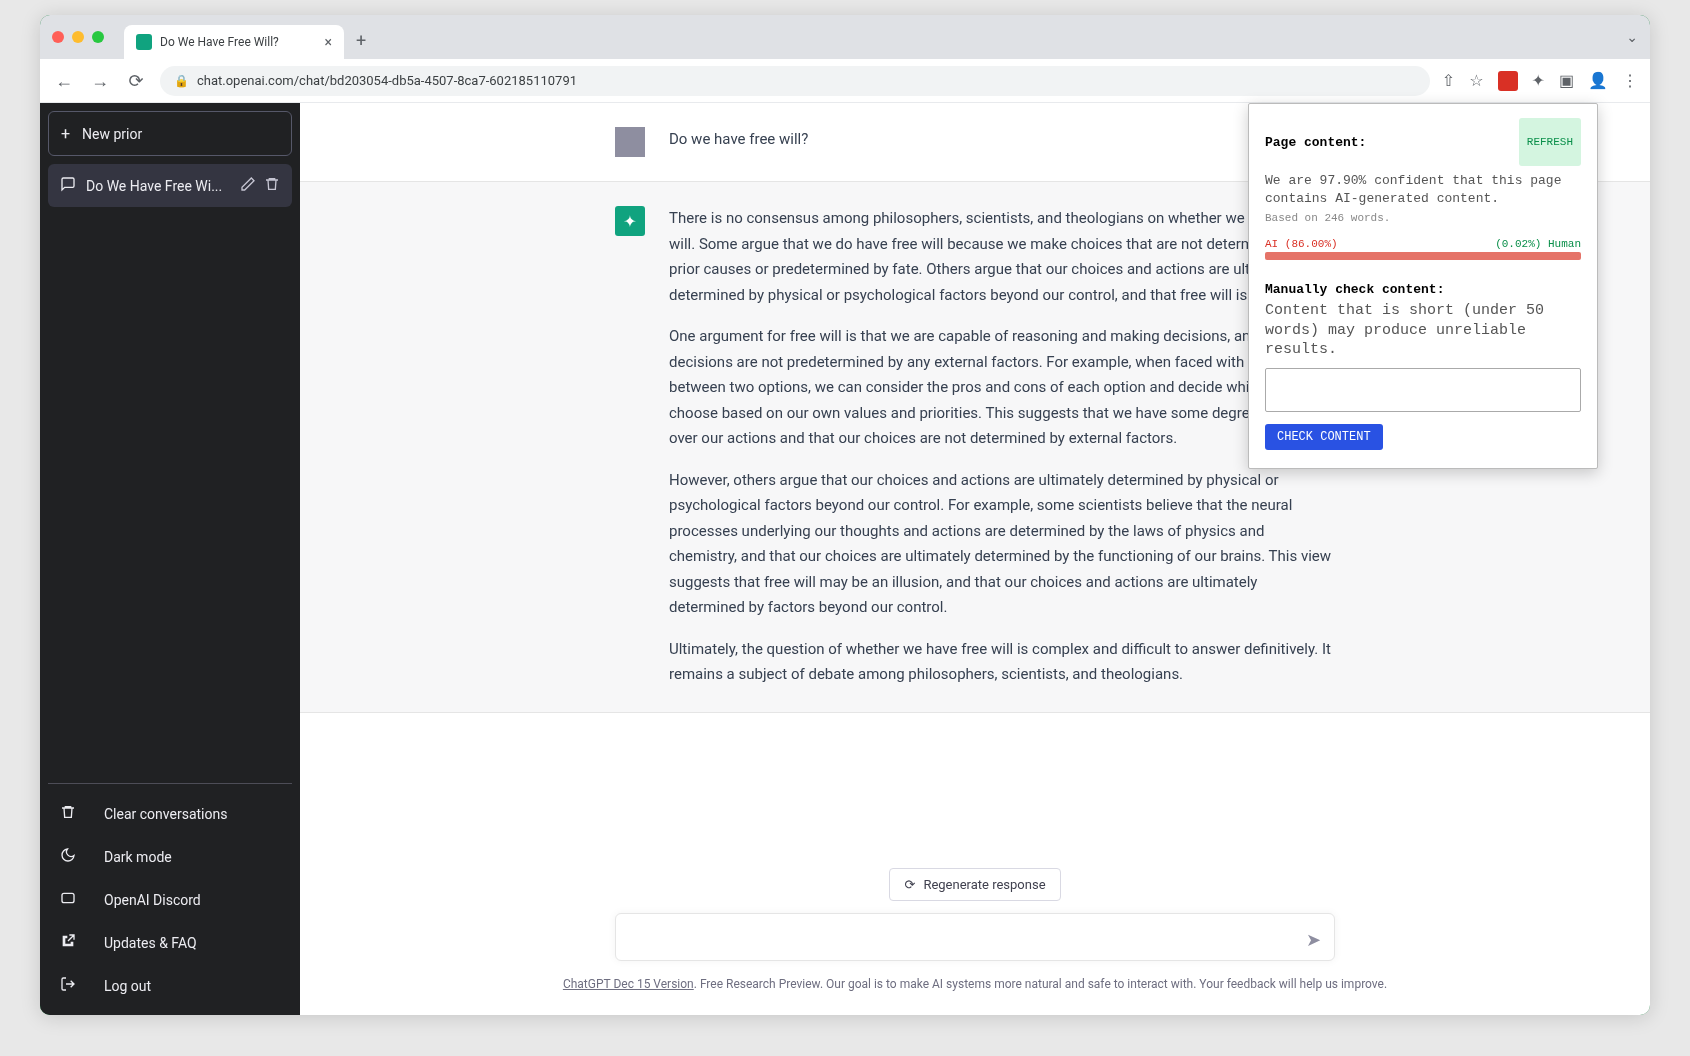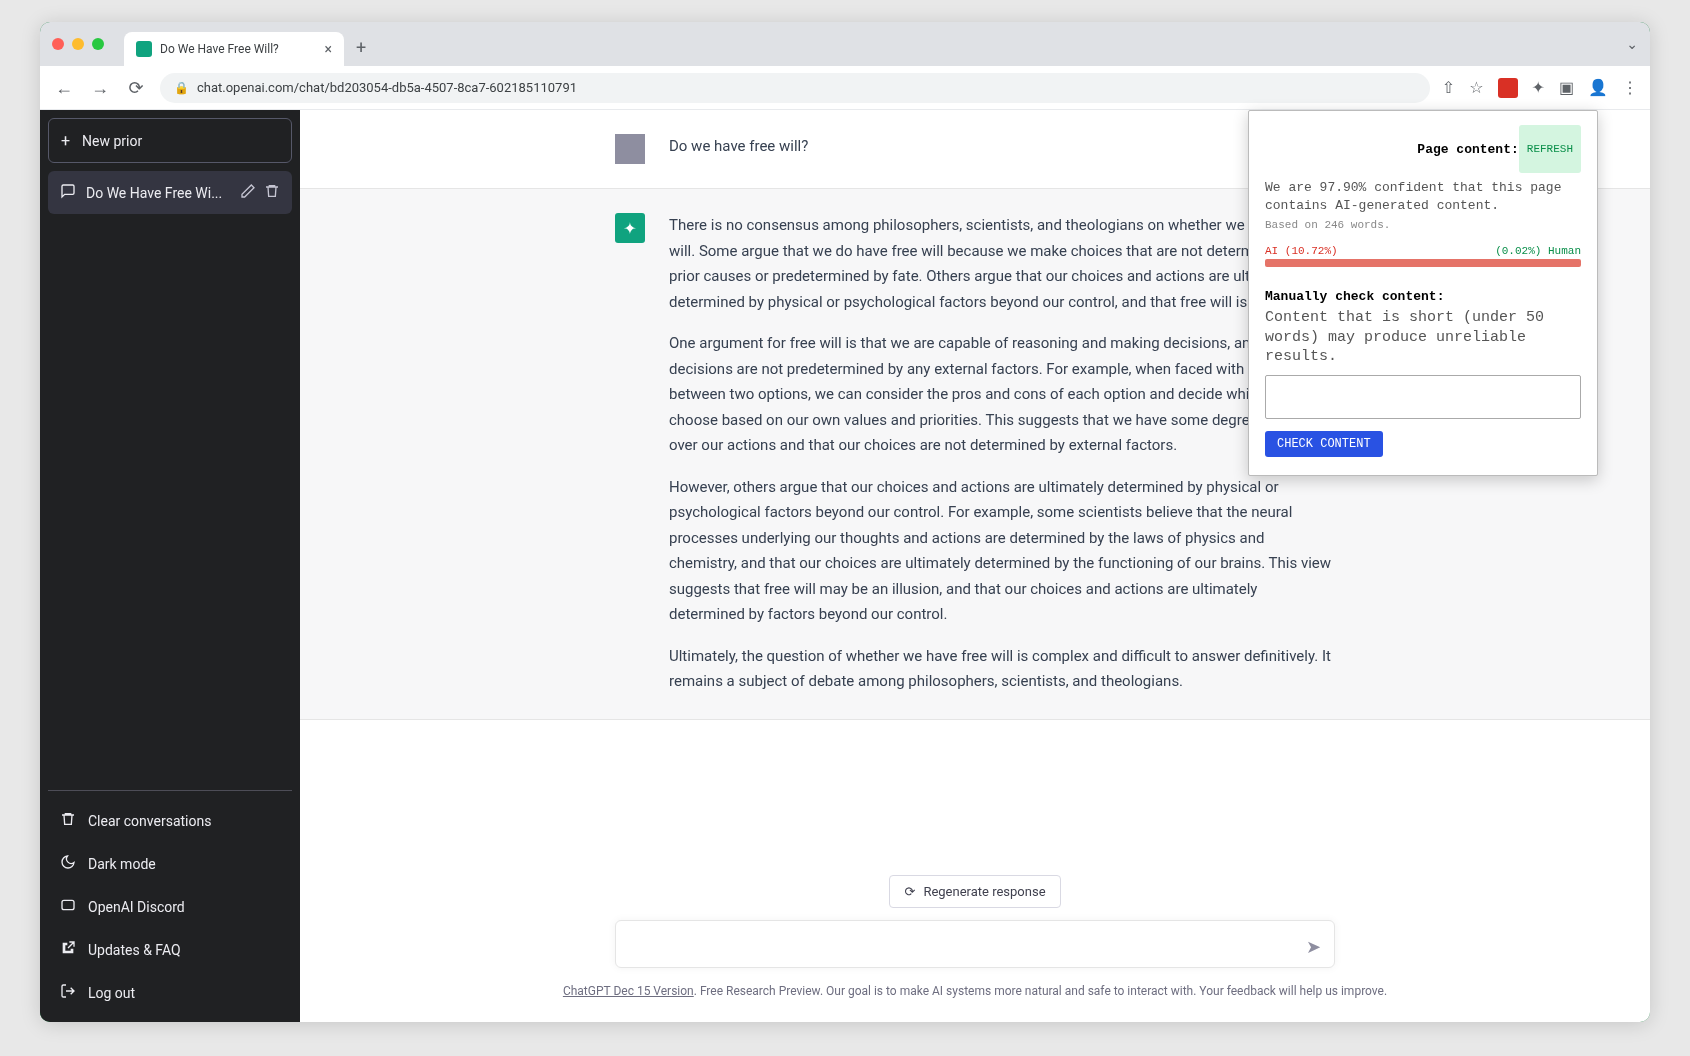--- a/index.html
+++ b/index.html
@@ -1,18 +1,18 @@
 <!DOCTYPE html>
 <html><head>
 <meta charset="utf-8">
 <style>
 * { margin: 0; padding: 0; box-sizing: border-box; }
 body { font-family: -apple-system, BlinkMacSystemFont, "Segoe UI", Roboto, sans-serif; background: #e8e8e8; width: 1690px; height: 1056px; overflow: hidden; }
 
-.browser-window { background: #15803d; border-radius: 10px; margin: 22px 40px; height: 1000px; box-shadow: 0 2px 20px rgba(0,0,0,0.15); display: flex; flex-direction: column; overflow: hidden; position: relative; }
+.browser-window { background: #15803d; border-radius: 10px; margin: 15px 40px; height: 1000px; box-shadow: 0 2px 20px rgba(0,0,0,0.15); display: flex; flex-direction: column; overflow: hidden; position: relative; }
 
 
 .tab-bar { background: #dfe1e5; height: 44px; display: flex; align-items: center; padding: 0 12px; gap: 8px; }
 .traffic-lights { display: flex; gap: 8px; margin-right: 12px; }
 .traffic-light { width: 12px; height: 12px; border-radius: 50%; }
 .tl-red { background: #ff5f57; }
 .tl-yellow { background: #febc2e; }
 .tl-green { background: #28c840; }
 .tab { background: #fff; height: 34px; border-radius: 8px 8px 0 0; display: flex; align-items: center; padding: 0 12px; gap: 8px; min-width: 220px; margin-top: 10px; font-size: 12px; color: #3c4043; }
 .tab-favicon { width: 16px; height: 16px; background: #10a37f; border-radius: 3px; }
@@ -31,21 +31,21 @@
 
 .app { flex: 1; display: flex; overflow: hidden; }
 .sidebar { width: 260px; background: #202123; color: #ececf1; display: flex; flex-direction: column; padding: 8px; }
 .new-chat-btn { border: 1px solid #565869; border-radius: 6px; padding: 12px; display: flex; align-items: center; gap: 12px; font-size: 14px; cursor: pointer; }
 .new-chat-btn .plus { font-size: 16px; }
 .history { margin-top: 8px; flex: 1; }
 .history-item { background: #343541; border-radius: 6px; padding: 12px; display: flex; align-items: center; gap: 10px; font-size: 14px; cursor: pointer; }
 .history-item .title { flex: 1; white-space: nowrap; overflow: hidden; text-overflow: ellipsis; }
 .history-item .actions { display: flex; gap: 8px; color: #c5c5d2; }
 .sidebar-bottom { border-top: 1px solid #4d4d57; padding-top: 8px; display: flex; flex-direction: column; }
-.sidebar-bottom .item { padding: 12px; display: flex; align-items: center; gap: 12px; font-size: 14px; cursor: pointer; }
+.sidebar-bottom .item { padding: 12px; display: flex; align-items: center; gap: 28px; font-size: 14px; cursor: pointer; }
 
 .main { flex: 1; background: #fff; display: flex; flex-direction: column; position: relative; }
 .chat-scroll { flex: 1; overflow-y: auto; }
 .msg-row { display: flex; justify-content: center; }
 .msg-row.user { background: #fff; }
 .msg-row.ai { background: #f7f7f8; border-top: 1px solid #e5e5e5; border-bottom: 1px solid #e5e5e5; }
 .msg-inner { width: 720px; display: flex; gap: 24px; padding: 24px 0; }
 .avatar { width: 30px; height: 30px; flex-shrink: 0; }
 .avatar.user-av { background: #8e8ea0; }
 .avatar.ai-av { background: #10a37f; border-radius: 3px; display: flex; align-items: center; justify-content: center; color: #fff; font-size: 16px; }
@@ -56,21 +56,21 @@
 .footer { padding: 16px 0 24px; display: flex; flex-direction: column; align-items: center; gap: 12px; }
 .regen-btn { border: 1px solid #d9d9e3; border-radius: 4px; padding: 8px 14px; display: flex; align-items: center; gap: 8px; font-size: 13px; color: #40414f; cursor: pointer; background: #fff; }
 .input-wrap { width: 720px; position: relative; }
 .chat-input { width: 100%; border: 1px solid #e5e5e5; border-radius: 6px; padding: 14px 48px 14px 16px; font-size: 15px; box-shadow: 0 0 8px rgba(0,0,0,0.05); resize: none; height: 48px; font-family: inherit; }
 .send-btn { position: absolute; right: 14px; top: 50%; transform: translateY(-50%); color: #8e8ea0; font-size: 18px; cursor: pointer; }
 .disclaimer { font-size: 12px; color: #6e6e80; text-align: center; }
 .disclaimer a { color: #6e6e80; }
 
 
 .ext-popup { position: absolute; top: 88px; right: 52px; width: 350px; background: #fff; border: 1px solid #bbb; border-radius: 2px; box-shadow: 0 4px 16px rgba(0,0,0,0.2); font-family: "Courier New", monospace; font-size: 13px; padding: 14px 16px 18px; z-index: 100; }
-.ext-popup .header-row { display: flex; justify-content: flex-end; align-items: center; margin-bottom: 6px; }
+.ext-popup .header-row { display: flex; justify-content: space-between; align-items: center; margin-bottom: 6px; }
 .ext-popup .section-title { font-weight: bold; color: #000; }
 .ext-popup .refresh { background: #d4f5e0; color: #0a8f4a; font-size: 11px; padding: 18px 8px; border-radius: 3px; cursor: pointer; }
 .ext-popup .confidence { color: #555; line-height: 1.4; margin-bottom: 4px; }
 .ext-popup .based { color: #888; font-size: 11px; margin-bottom: 14px; }
 .ext-popup .meter-labels { display: flex; justify-content: space-between; font-size: 11px; margin-bottom: 2px; }
 .ext-popup .ai-label { color: #d93025; }
 .ext-popup .human-label { color: #0a8f4a; }
 .ext-popup .meter-bar { height: 8px; background: linear-gradient(to right, #e57368 0%, #e57368 99.98%, #7bc896 99.98%); border-radius: 2px; margin-bottom: 22px; }
 .ext-popup .manual-title { font-weight: bold; margin-bottom: 4px; }
 .ext-popup .manual-sub { color: #555; font-size: 15px; line-height: 1.3; margin-bottom: 8px; }
@@ -220,21 +220,21 @@
   </div>
 
   <div class="ext-popup">
     <div class="header-row">
       <span class="section-title">Page content:</span>
       <span class="refresh">REFRESH</span>
     </div>
     <div class="confidence">We are 97.90% confident that this page contains AI-generated content.</div>
     <div class="based">Based on 246 words.</div>
     <div class="meter-labels">
-      <span class="ai-label">AI (10.72%)</span>
+      <span class="ai-label">AI (86.00%)</span>
       <span class="human-label">(0.02%) Human</span>
     </div>
     <div class="meter-bar"></div>
     <div class="manual-title">Manually check content:</div>
     <div class="manual-sub">Content that is short (under 50 words) may produce unreliable results.</div>
     <textarea style=""></textarea>
     <button class="check-btn">CHECK CONTENT</button>
   </div>
 
 </div>

